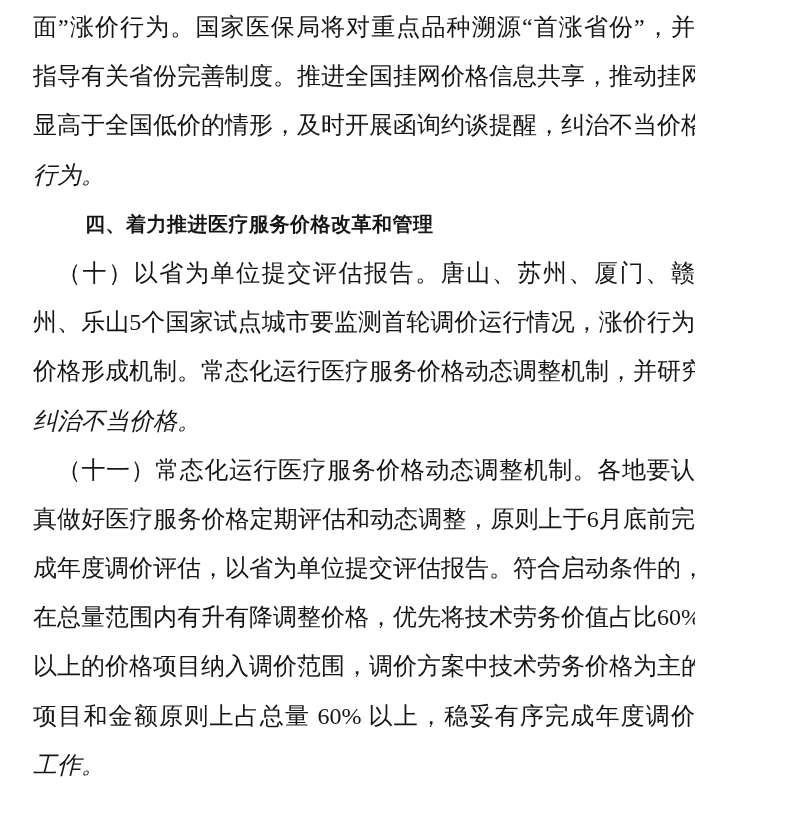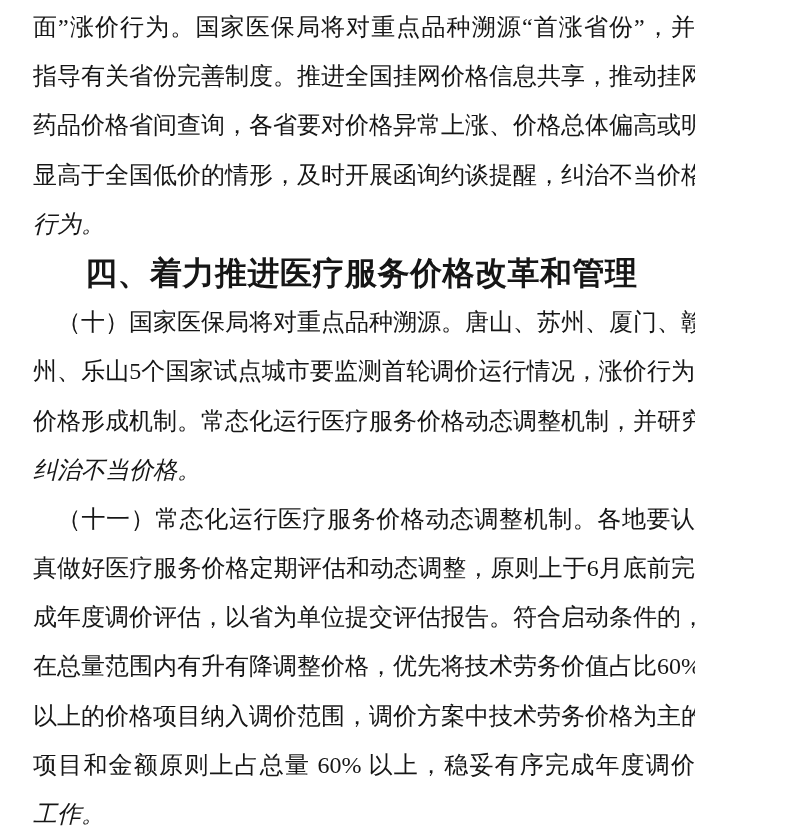--- a/index.html
+++ b/index.html
@@ -40,46 +40,45 @@
     font-style: italic;
   }
   
   .line.ind {
     text-indent: 24px;
   }
   
   .line.heading {
     font-family: "Liberation Sans", "DejaVu Sans", sans-serif;
     font-weight: 700;
-    font-size: 32px;
+    font-size: 20px;
     letter-spacing: 0.5px;
     text-indent: 52px;
     text-align: left;
     text-align-last: left;
   }
 </style>
 </head>
 <body>
 
 <div class="page">
 
   <div class="para">
     <div class="line">面”涨价行为。国家医保局将对重点品种溯源“首涨省份”，并</div>
     <div class="line">指导有关省份完善制度。推进全国挂网价格信息共享，推动挂网</div>
-    <div class="line">药品价格省间查询，各省要对价格异常上涨、价格总体偏高或明</div>
     <div class="line">显高于全国低价的情形，及时开展函询约谈提醒，纠治不当价格</div>
     <div class="line end">行为。</div>
   </div>
 
   <div class="para">
     <div class="line heading">四、着力推进医疗服务价格改革和管理</div>
   </div>
 
   <div class="para">
-    <div class="line ind">（十）国家医保局将对重点品种溯源。唐山、苏州、厦门、赣</div>
+    <div class="line ind">（十）以省为单位提交评估报告。唐山、苏州、厦门、赣</div>
     <div class="line">州、乐山5个国家试点城市要监测首轮调价运行情况，涨价行为</div>
     <div class="line">价格形成机制。常态化运行医疗服务价格动态调整机制，并研究</div>
     <div class="line end">纠治不当价格。</div>
   </div>
 
   <div class="para">
     <div class="line ind">（十一）常态化运行医疗服务价格动态调整机制。各地要认</div>
     <div class="line">真做好医疗服务价格定期评估和动态调整，原则上于6月底前完</div>
     <div class="line">成年度调价评估，以省为单位提交评估报告。符合启动条件的，</div>
     <div class="line">在总量范围内有升有降调整价格，优先将技术劳务价值占比60%</div>

